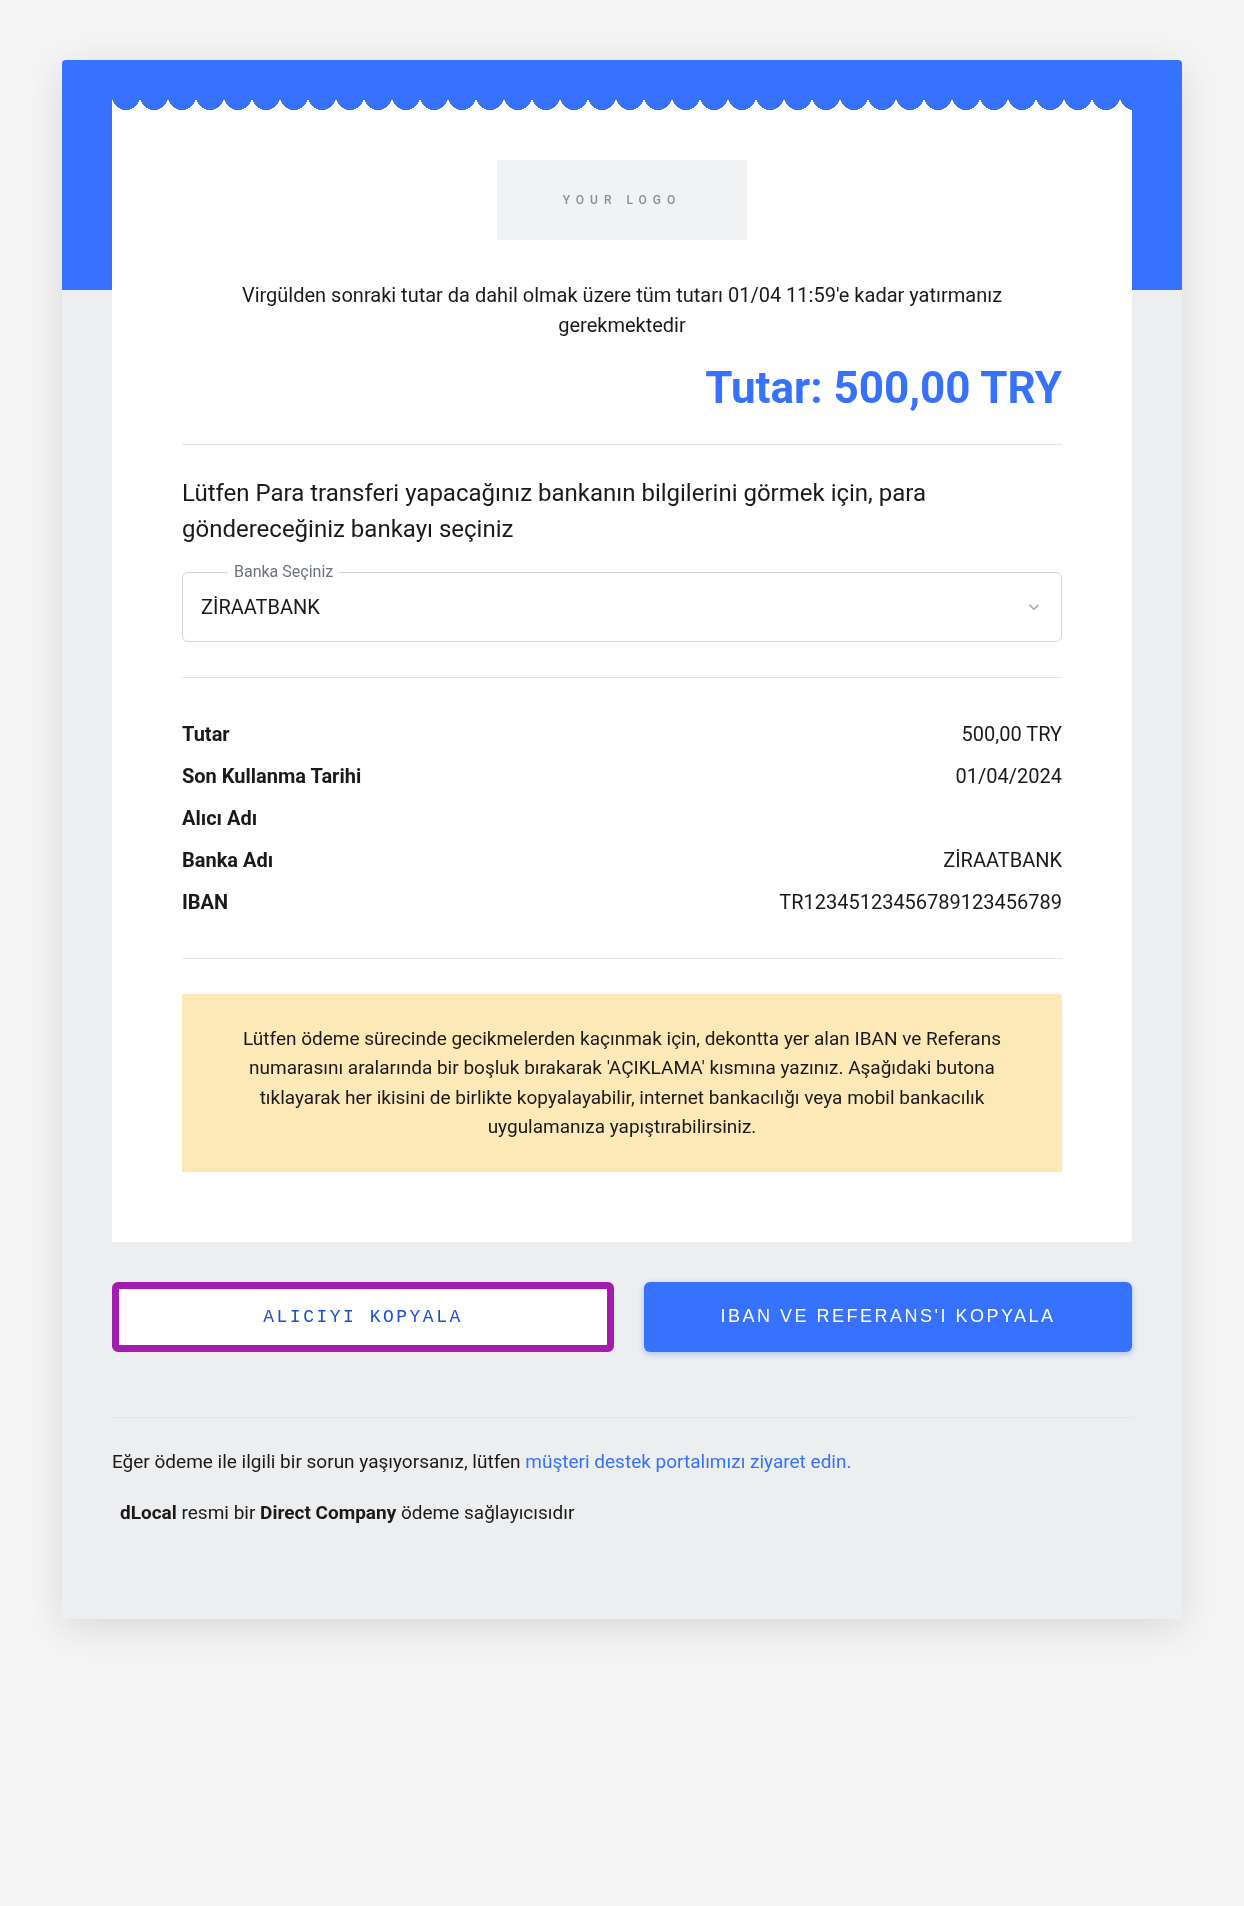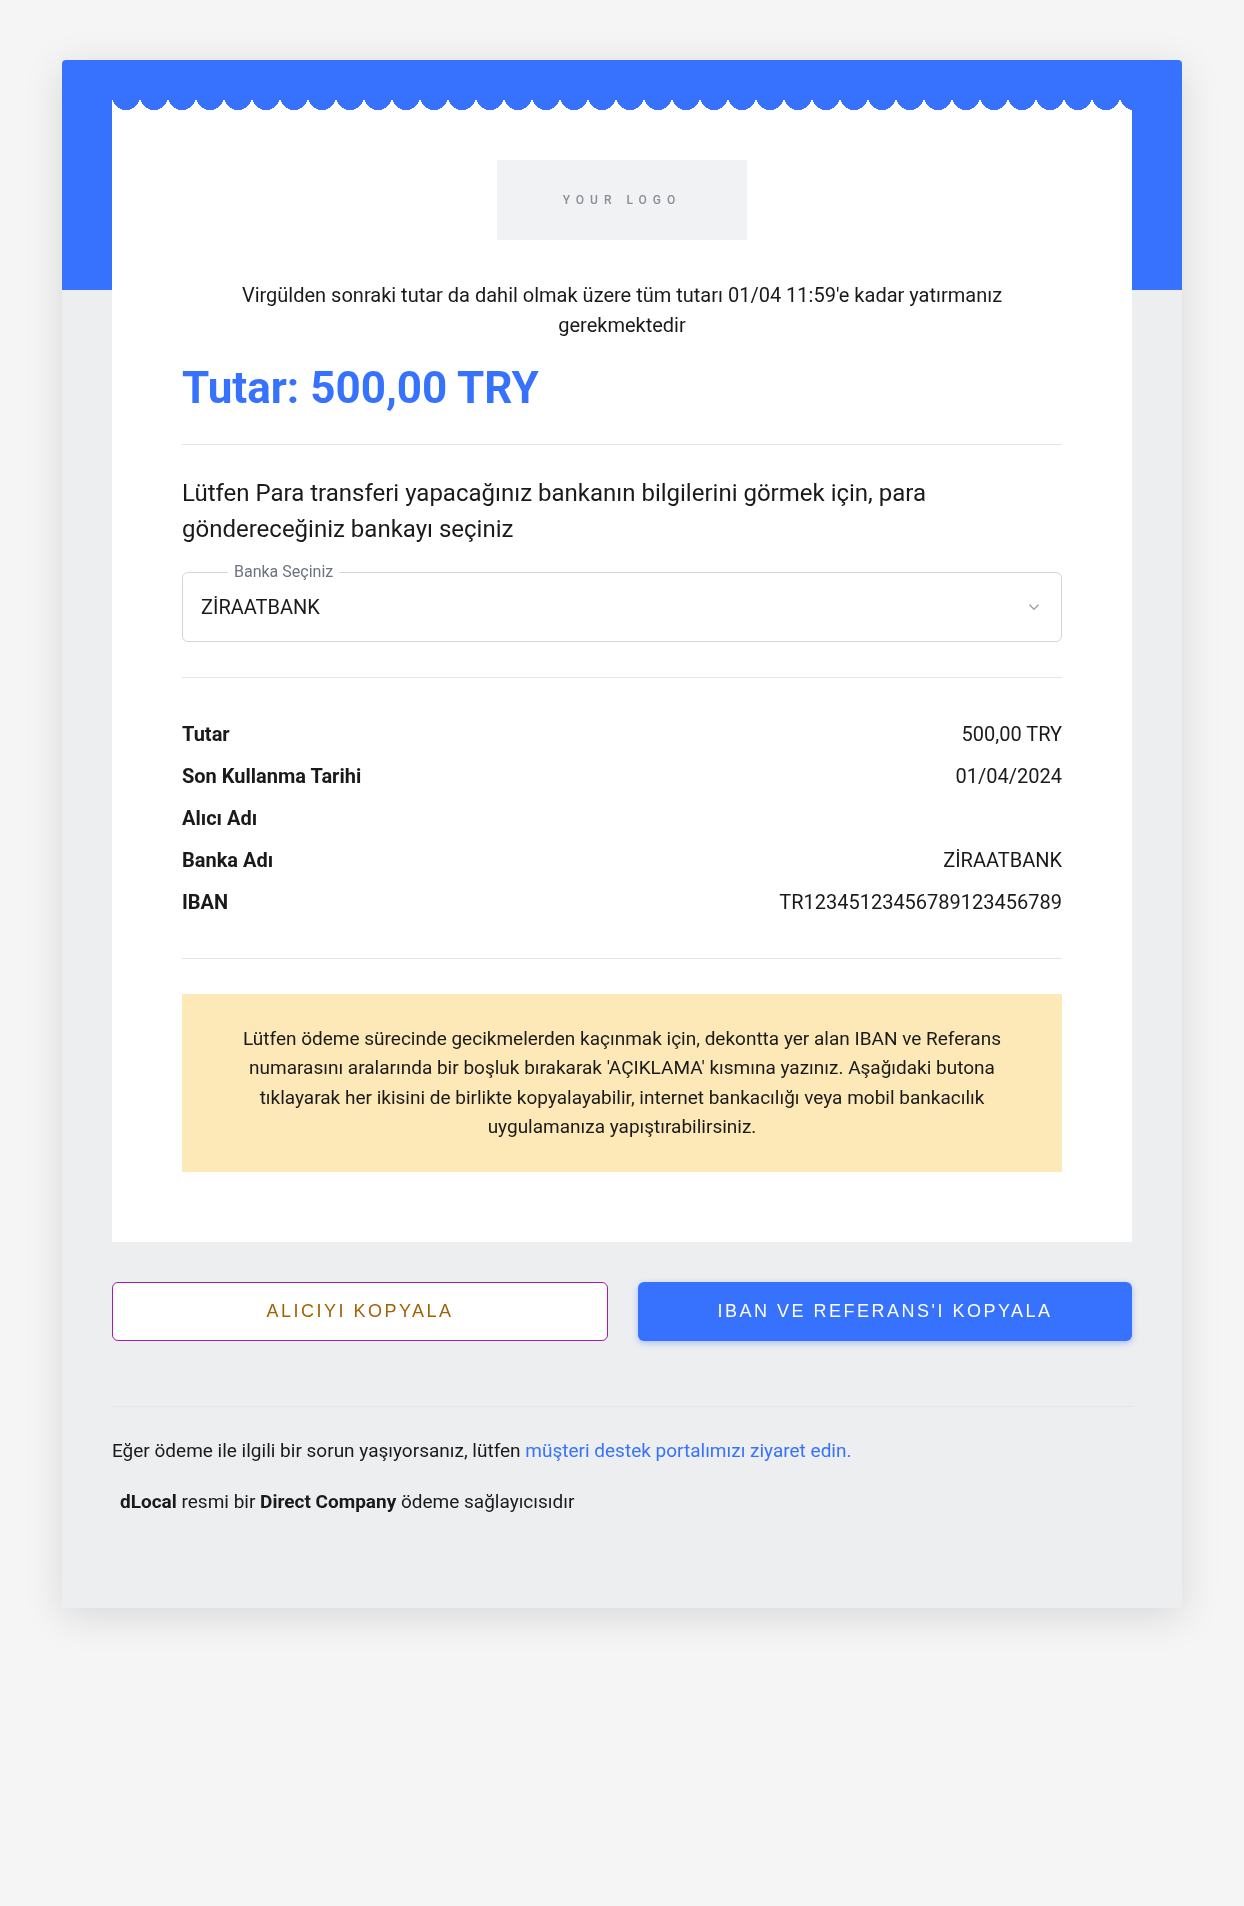--- a/index.html
+++ b/index.html
@@ -62,21 +62,21 @@
     }
     .instruction-text {
       text-align: center;
       font-size: 20px;
       line-height: 1.5;
       color: #1a1a1a;
       margin-bottom: 22px;
       padding: 0 20px;
     }
     .amount-title {
-      text-align: left;
+      text-align: right;
       color: #3772FF;
       font-size: 44px;
       font-weight: 700;
       margin-bottom: 30px;
     }
     .divider {
       border: none;
       border-top: 1px solid #e3e5e8;
       margin: 0;
     }
@@ -153,22 +153,23 @@
       border-radius: 6px;
       font-size: 18px;
       font-weight: 500;
       letter-spacing: 2.5px;
       text-align: center;
       cursor: pointer;
       border: none;
     }
     .btn-outline {
       background: #fff;
-      color: #a16207;
-      border: 1px solid #a21caf;
+      color: #1d4ed8;
+      border: 7px solid #a21caf;
+      font-family: Liberation Mono, monospace;
     }
     .btn-primary {
       background: #3772FF;
       color: #fff;
       box-shadow: 0 2px 6px rgba(55,114,255,0.4);
     }
     .footer {
       padding: 35px 50px 55px;
     }
     .footer-text {

